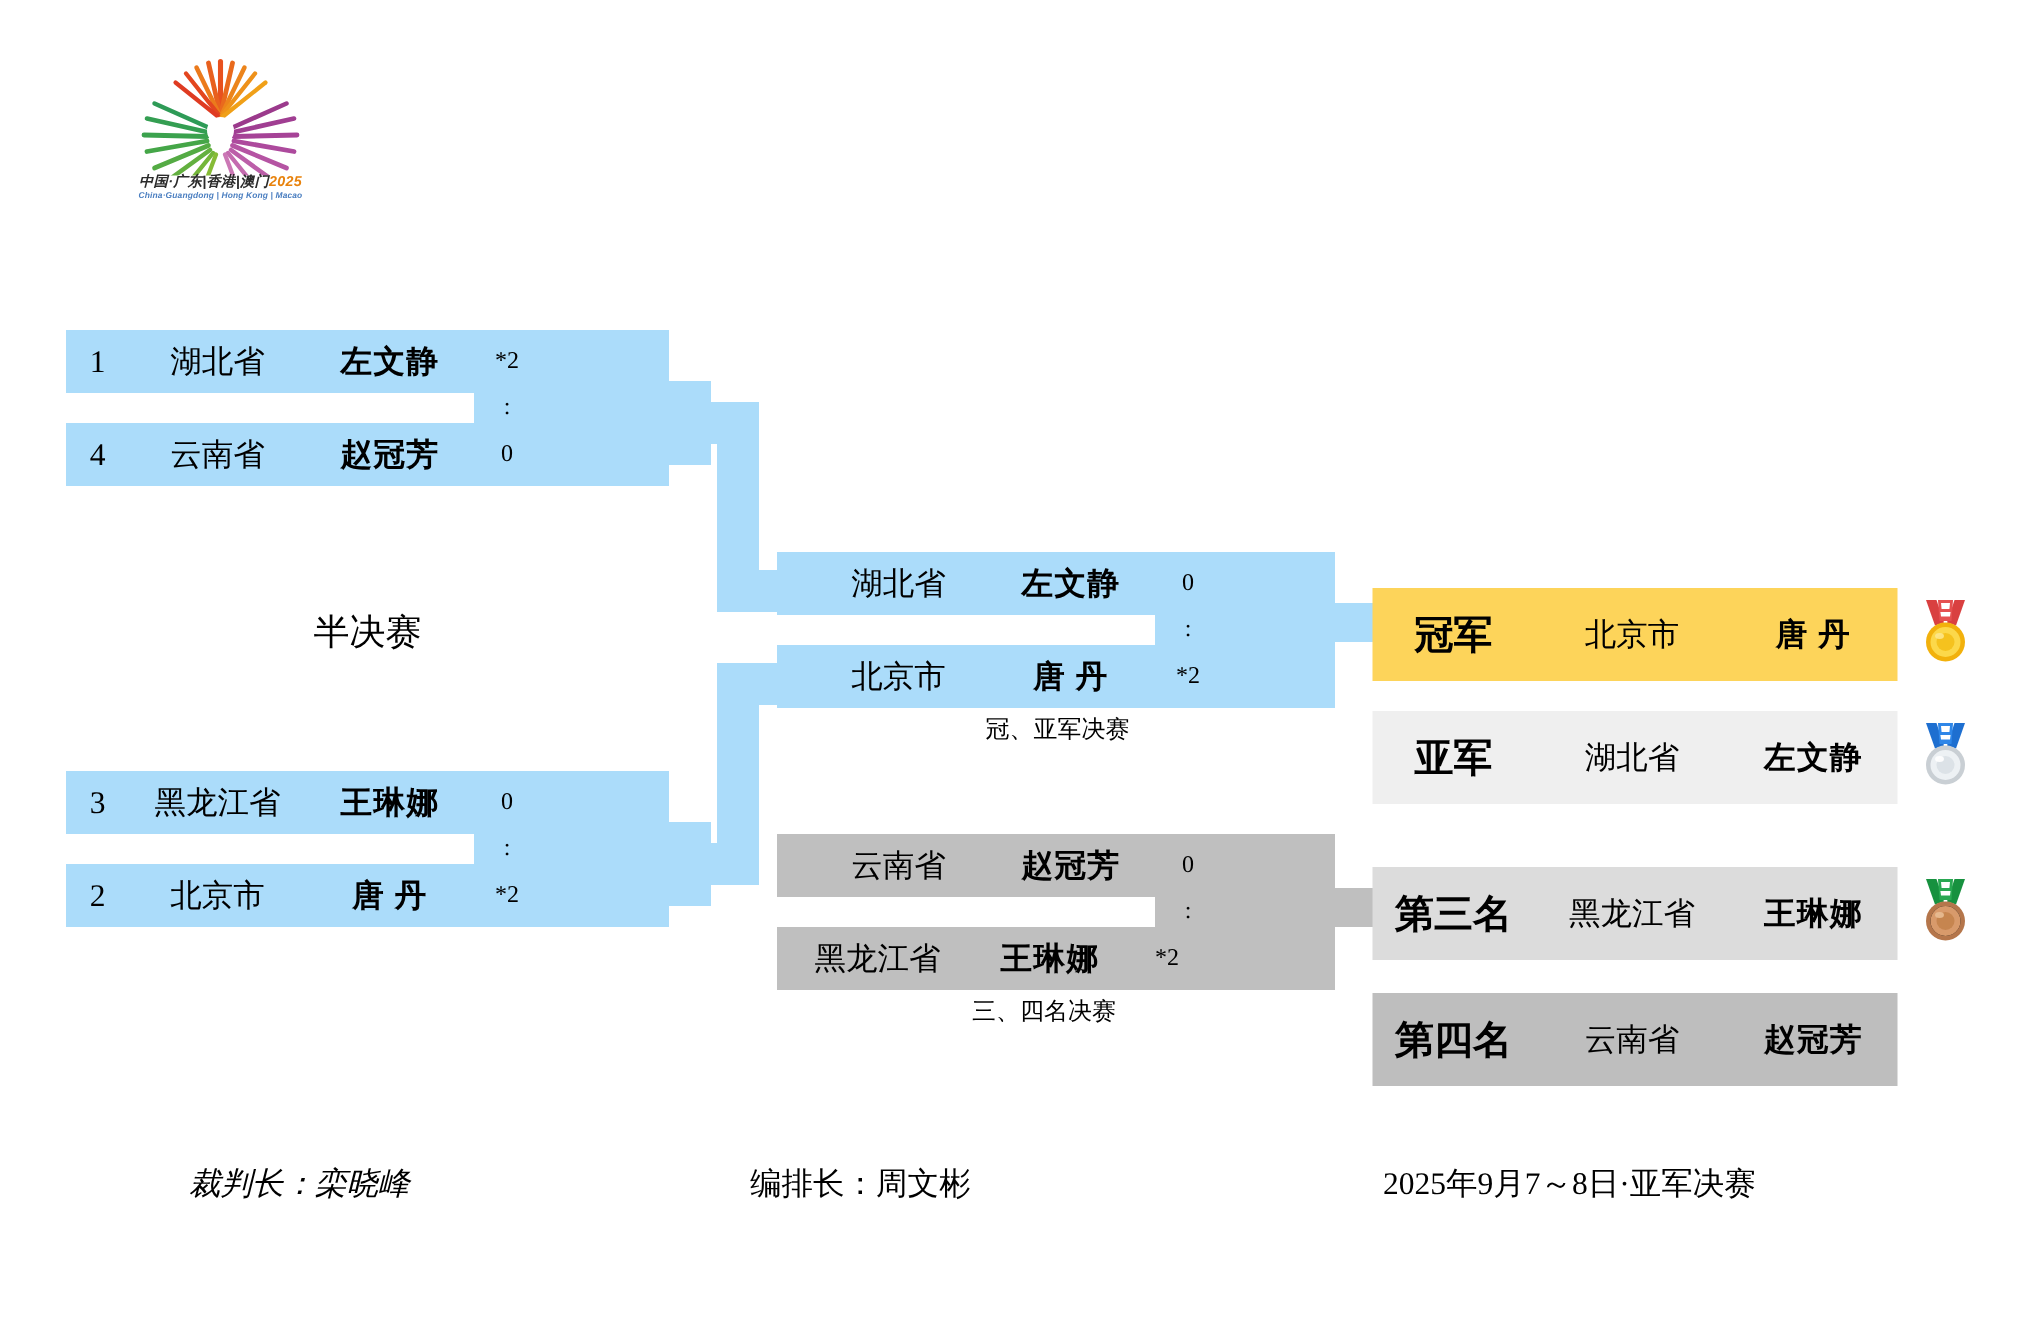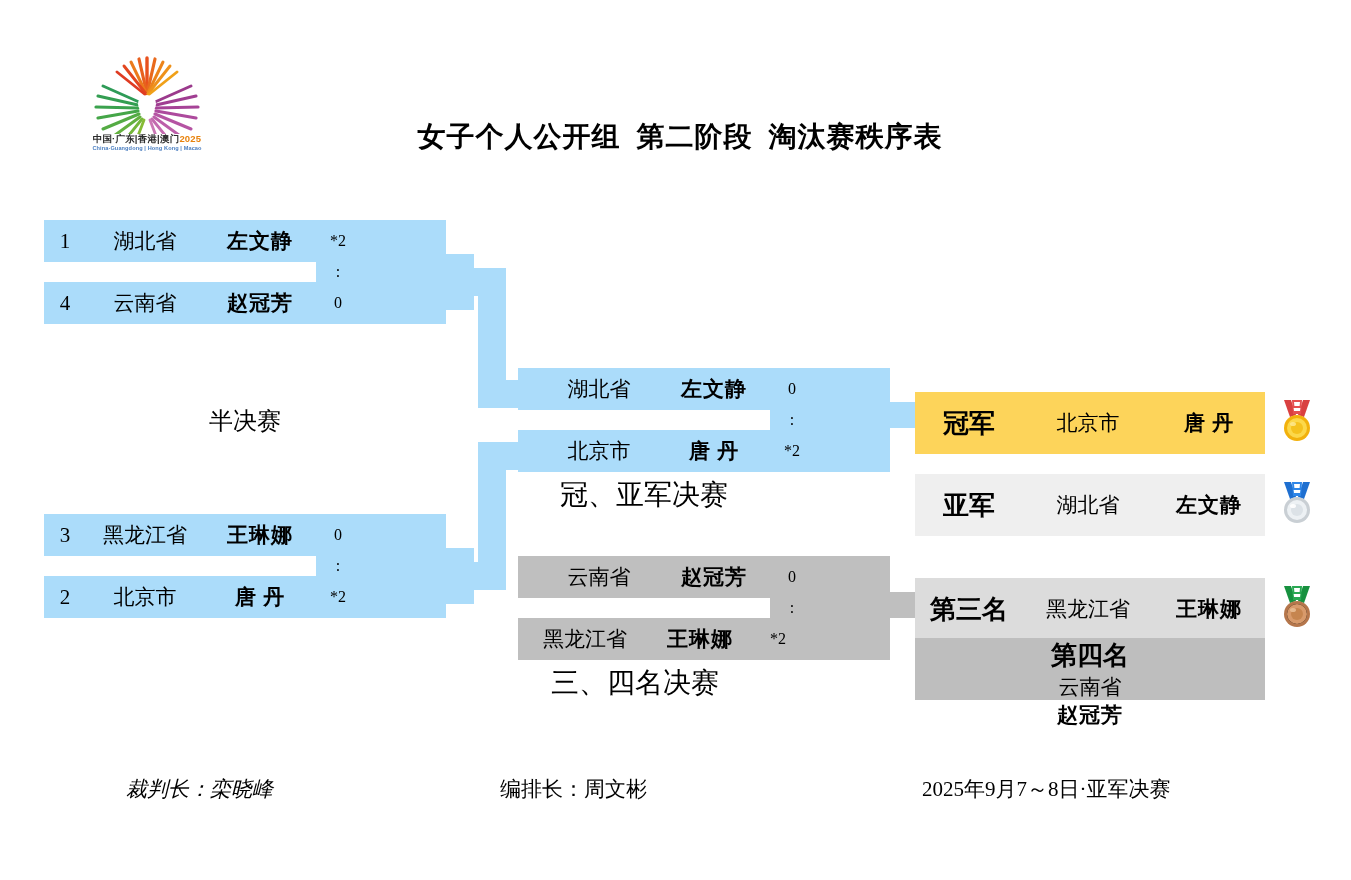--- a/index.html
+++ b/index.html
@@ -13,22 +13,22 @@
     position: relative;
     font-family: "Liberation Serif", "DejaVu Serif", serif;
     color: #000000;
     overflow: hidden;
   }
 
   
   #header { position: absolute; left: 0; top: 0; width: 1351px; height: 180px; }
 
   #logo {
-    position: absolute; left: 88px; top: 48px;
-    width: 118px; height: 112px;
+    position: absolute; left: 88px; top: 31px;
+    width: 118px; height: 112px; font-style: italic;
   }
   #logo .burst { position: absolute; left: 6px; top: 0px; width: 106px; height: 86px; }
   #logo .logo-cn, #logo .logo-en {
     position: absolute; left: 0; width: 118px; text-align: center;
     font-family: "Liberation Sans", sans-serif; font-weight: bold; line-height: 1;
   }
   #logo .logo-cn { top: 86px; font-size: 9.5px; color: #2b2b2b; letter-spacing: .2px; }
   #logo .logo-cn .yr { color: #e8820c; }
   #logo .logo-en { top: 98px; font-size: 5.6px; color: #4a7ec0; letter-spacing: .1px; }
 
@@ -59,21 +59,21 @@
     width: 112px; text-align: center; font-size: 21px; font-weight: bold;
     letter-spacing: 1px; flex: none;
   }
   .row .score {
     width: 44px; text-align: center; font-size: 16px; flex: none;
   }
   .colon {
     position: absolute; font-size: 16px; text-align: center; width: 44px;
   }
   .caption {
-    position: absolute; text-align: left; font-size: 28px; white-space: pre;
+    position: absolute; text-align: center; font-size: 16px; white-space: pre;
   }
   .stage-label {
     position: absolute; text-align: center; font-size: 24px; white-space: pre;
   }
 
   
   .conn { position: absolute; }
 
   
   .result {
@@ -192,21 +192,20 @@
         <circle cx="0" cy="-4" r="9" fill="#ffffff"></circle>
         <circle cx="-1" cy="-6" r="5" fill="#ffffff"></circle>
       </g>
     </svg>
     <div class="logo-cn">
       <span>中国·广东|香港|澳门</span><span class="yr">2025</span>
     </div>
     <div class="logo-en">China·Guangdong | Hong Kong | Macao</div>
   </div>
 
-  <div id="title-sub">女子个人公开组  第二阶段  淘汰赛秩序表</div>
 </div>
 
 <div class="conn" style="left:446px; top:254px; width:28px; height:56px; background:#ABDCFA;"></div>
 <div class="conn" style="left:446px; top:268px; width:60px; height:28px; background:#ABDCFA;"></div>
 <div class="conn" style="left:478px; top:268px; width:28px; height:140px; background:#ABDCFA;"></div>
 <div class="conn" style="left:478px; top:380px; width:52px; height:28px; background:#ABDCFA;"></div>
 
 <div class="conn" style="left:446px; top:548px; width:28px; height:56px; background:#ABDCFA;"></div>
 <div class="conn" style="left:446px; top:562px; width:60px; height:28px; background:#ABDCFA;"></div>
 <div class="conn" style="left:478px; top:442px; width:28px; height:148px; background:#ABDCFA;"></div>
@@ -345,21 +344,21 @@
   <path d="M18 2 L28 2 L27 16 L19 16 Z" fill="#29A852"></path>
   <path d="M20 4 L26 4 L25.6 8 L20.4 8 Z" fill="#ffffff"></path>
   <path d="M19.6 10 L26.4 10 L26 13 L20 13 Z" fill="#ffffff"></path>
   <circle cx="23" cy="30" r="13" fill="#B5764B"></circle>
   <circle cx="23" cy="30" r="10" fill="#D89A६B"></circle>
   <circle cx="23" cy="30" r="10" fill="#D89A6B"></circle>
   <circle cx="23" cy="30" r="6" fill="#C6854F"></circle>
   <ellipse cx="19" cy="26" rx="3" ry="2" fill="#E8BD93" opacity=".9"></ellipse>
 </svg>
 
-<div class="result" style="top:638px; background:#BEBEBE;flex-direction:column;">
+<div class="result" style="top:662px; background:#BEBEBE;">
   <span class="rank">第四名</span>
   <span class="team">云南省</span>
   <span class="player">赵冠芳</span>
 </div>
 
 <div class="footer-item" style="left:126px;font-style:italic;">裁判长：栾晓峰</div>
 <div class="footer-item" style="left:500px;">编排长：周文彬</div>
 <div class="footer-item" style="left:922px;">2025年9月7～8日·亚军决赛</div>
 
 </body></html>

